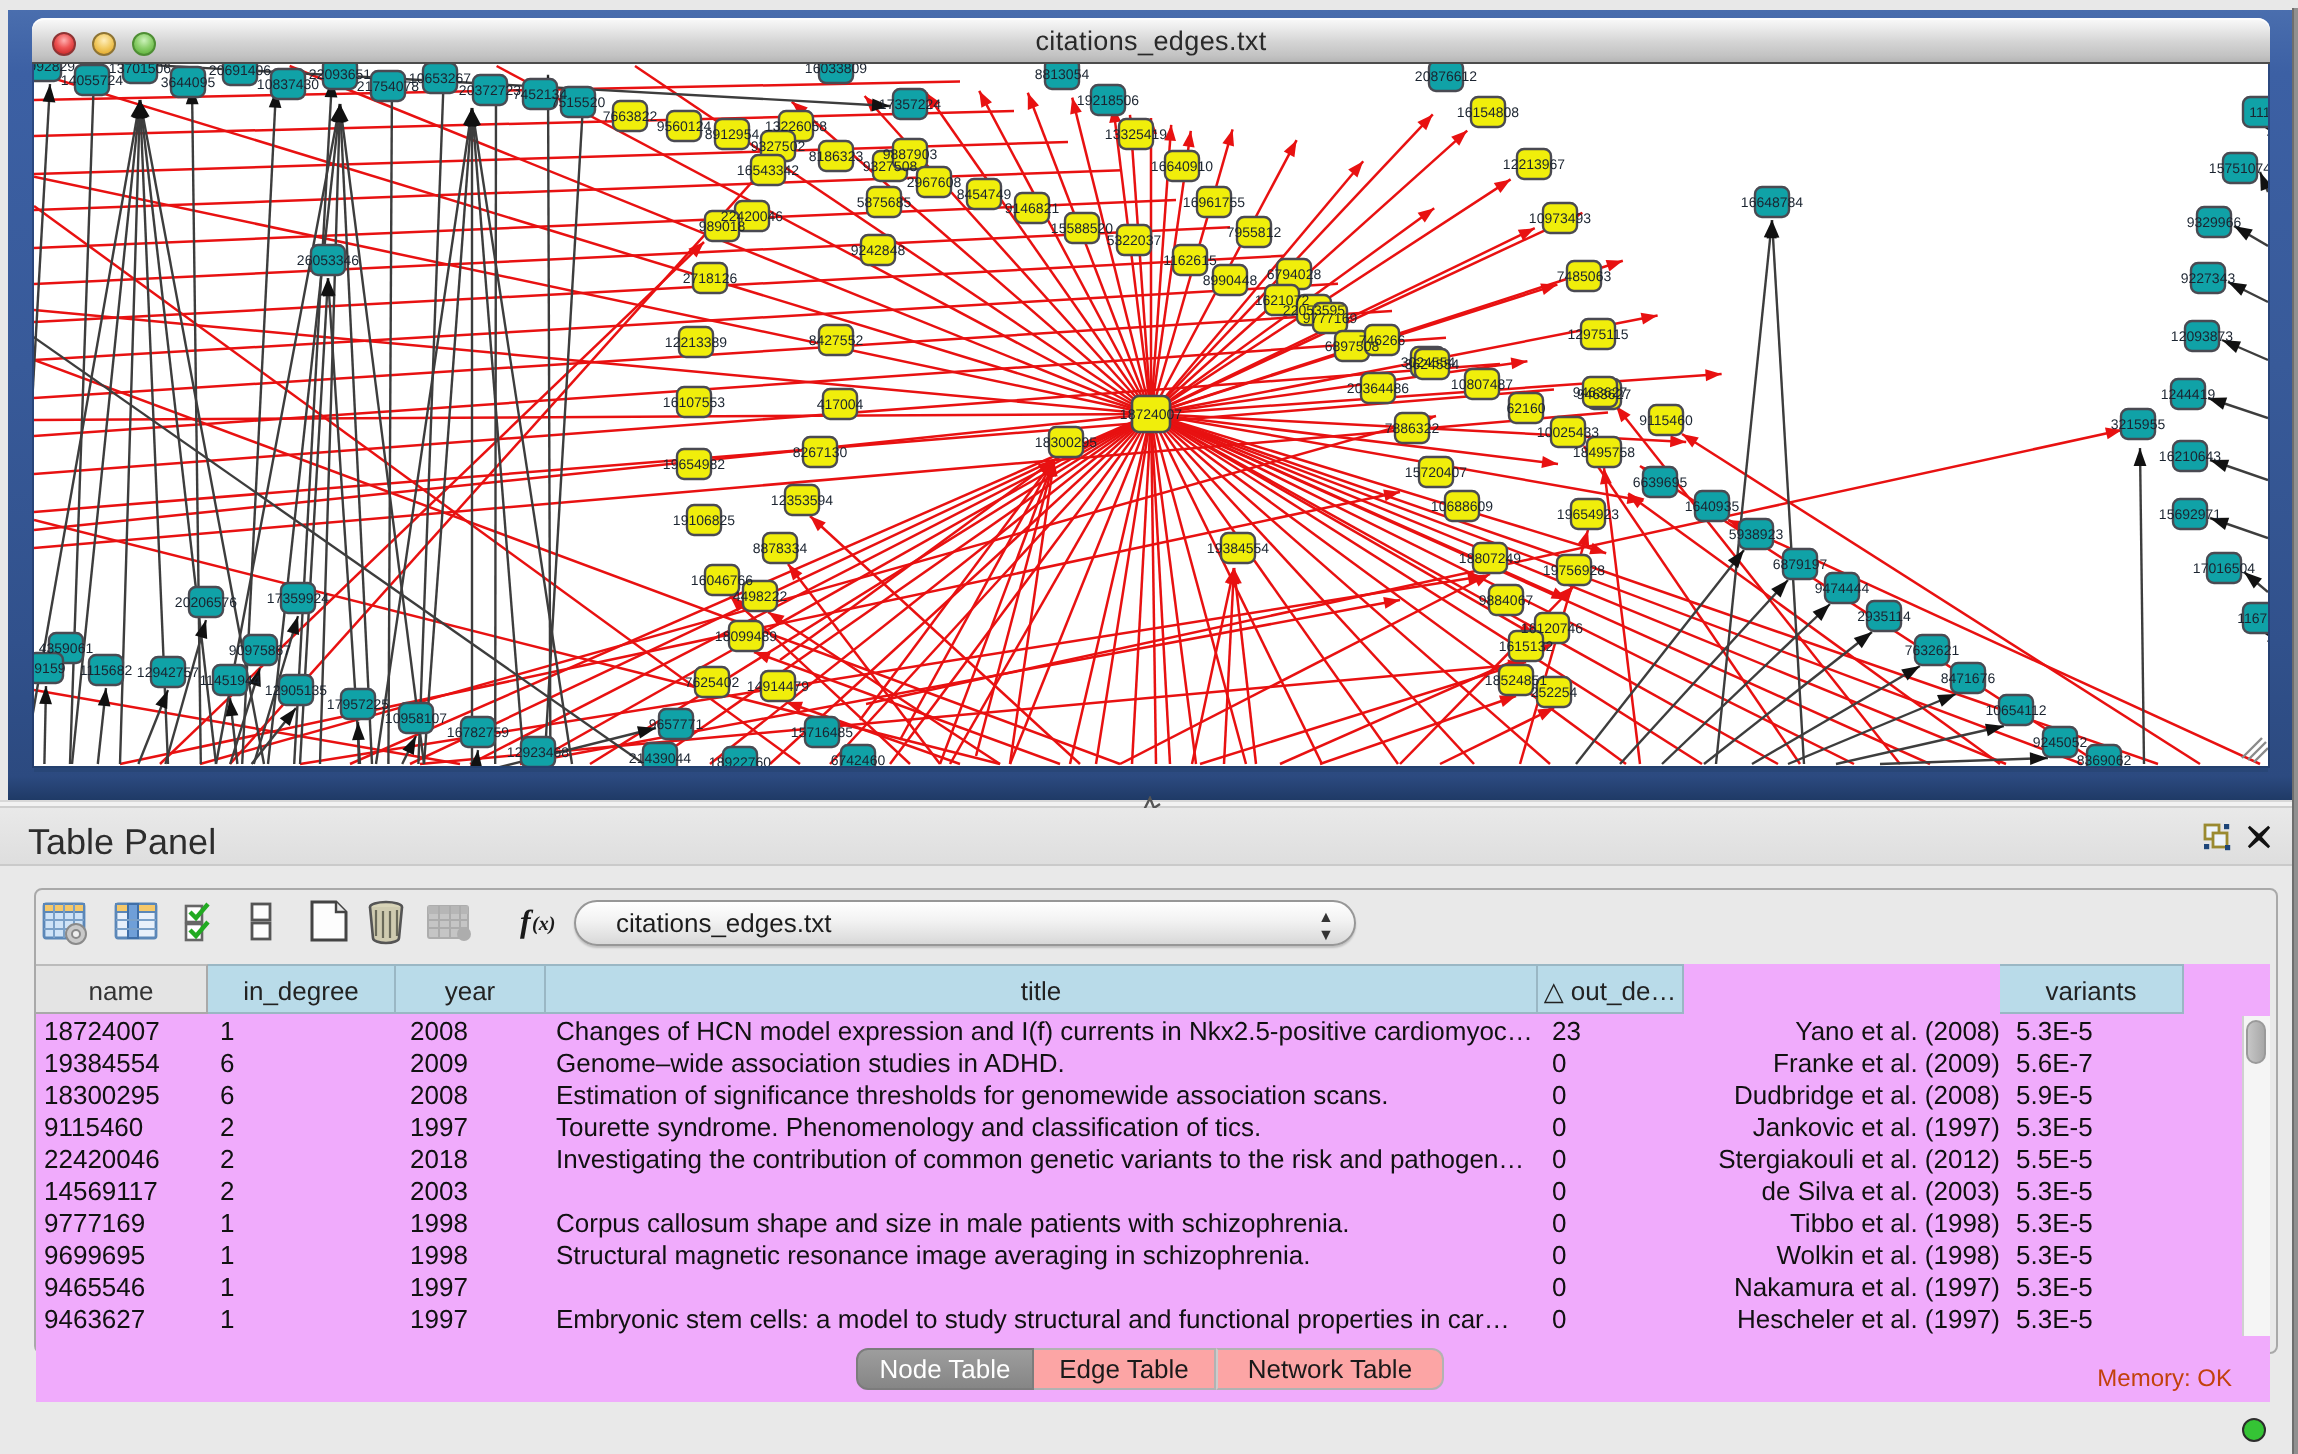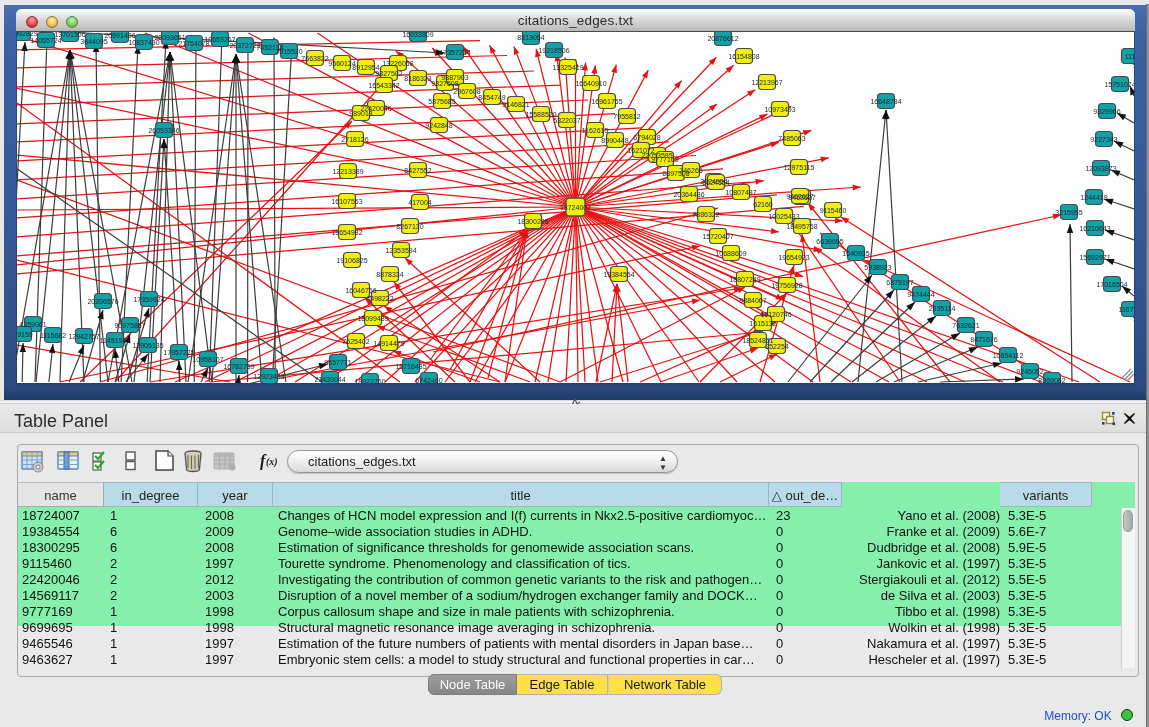--- a/index.html
+++ b/index.html
@@ -12,34 +12,34 @@
 .wtitle{position:absolute;left:16px;top:13px;width:1119px;text-align:center;font-size:13.5px;color:#2a2a2a;letter-spacing:.2px}
 .canvas{position:absolute;left:17px;top:32px;width:1117px;height:351px;background:#fff;outline:1px solid rgba(25,45,85,.45)}
 .cshadow{position:absolute;left:17px;top:383px;width:1117px;height:3px;background:#27446f;opacity:.55}
 .divider{position:absolute;left:0;top:400px;width:1146px;height:4px;background:#f2f2f2;border-top:1px solid #d8d8d8;border-bottom:1px solid #cfcfcf}
 .tp-bar{position:absolute;left:0;top:404px;width:1146px;height:29px;background:linear-gradient(180deg,#e9e9e9,#dedede);border-bottom:1px solid #cacaca}
 .tp-bar .t{position:absolute;left:14px;top:7px;font-size:18px;color:#2d2d2d}
 .panel{position:absolute;left:0;top:433px;width:1146px;height:294px;background:#e9e9e9}
 .container{position:absolute;left:17px;top:444px;width:1122px;height:233px;border:1px solid #a9a9a9;border-radius:4px}
 .dropdown{position:absolute;left:287px;top:450px;width:391px;height:23px;border-radius:12px;border:1px solid #979797;background:linear-gradient(180deg,#ffffff 0%,#f2f2f2 45%,#e2e2e2 80%,#d8d8d8 100%);box-shadow:0 1px 1px rgba(0,0,0,.18);font-size:13px;color:#1c1c1c;line-height:21px;padding-left:20px}
 .dd-a{position:absolute;left:656px;top:450px;width:14px;height:23px;font-size:8px;color:#333;text-align:center;line-height:9px;padding-top:4px}
-.table{position:absolute;left:18px;top:482px;width:1117px;height:144px;background:#86efac;font-size:13px;color:#111}
+.table{position:absolute;left:18px;top:482px;width:1117px;height:219px;background:#f0abfc;font-size:13px;color:#111}
 .th{position:absolute;top:0;height:25px;line-height:25px;text-align:center;background:#b9dbe9;border-right:1px solid #9ab7c4;border-top:1px solid #9ab7c4;border-bottom:1px solid #9ab7c4;font-size:13px;color:#222}
 .th.gray{background:#e4e4e4;border-right:1px solid #a9a9a9;border-top:1px solid #bbb;border-bottom:1px solid #a9a9a9;color:#333}
 .rows{position:absolute;left:0;top:26px;width:1104px}
 .tr{position:relative;height:16px;line-height:16px;white-space:nowrap}
 .tr div{position:absolute;top:0;height:16px;overflow:hidden}
 .c0{left:4px;width:84px}.c1{left:92px;width:86px}.c2{left:187px;width:66px}.c3{left:260px;width:489px}
 .c4{left:758px;width:64px}.c5{left:824px;width:158px;text-align:right}.c6{left:990px;width:82px}
 .sb-track{position:absolute;left:1121px;top:508px;width:14px;height:160px;background:#f5f5f5;border-left:1px solid #d0d0d0}
 .sb-thumb{position:absolute;left:1123px;top:510px;width:10px;height:22px;border-radius:5px;background:linear-gradient(90deg,#c6c6c6,#a8a8a8);border:1px solid #9a9a9a}
 .tabs{position:absolute;top:674px;left:428px;height:21px;font-size:13px}
-.tab{position:absolute;top:0;height:21px;line-height:20px;text-align:center;background:#fde047;border:1px solid #b2b2b2;color:#1a1a1a}
+.tab{position:absolute;top:0;height:21px;line-height:20px;text-align:center;background:#fca5a5;border:1px solid #b2b2b2;color:#1a1a1a}
 .tab.sel{background:linear-gradient(180deg,#9d9d9d,#868686);color:#fff;border-color:#7c7c7c}
-.mem{position:absolute;top:709px;left:1040px;width:76px;text-align:center;font-size:12px;color:#1d4ed8}
+.mem{position:absolute;top:682px;left:1040px;width:76px;text-align:right;font-size:12px;color:#c2410c}
 .dot{position:absolute;top:709px;left:1121px;width:12px;height:12px;border-radius:50%;background:#35c435;border:1.5px solid #2d2d2d}
 </style></head><body>
 <div class="blue"></div>
 <div class="rstrip"></div>
 <div class="canvas"></div>
 <svg width="1117" height="351" viewBox="17 32 1117 351" style="position:absolute;left:17px;top:32px">
 <g stroke="#e81111" stroke-width="1.25">
 <line x1="17.0" y1="50.0" x2="480.0" y2="40.7"></line>
 <line x1="17.0" y1="68.0" x2="507.0" y2="55.5"></line>
 <line x1="17.0" y1="87.0" x2="534.0" y2="71.0"></line>
@@ -749,31 +749,30 @@
         <div class="c1">2</div>
         <div class="c2">1997</div>
         <div class="c3">Tourette syndrome. Phenomenology and classification of tics.</div>
         <div class="c4">0</div>
         <div class="c5">Jankovic et al. (1997)</div>
         <div class="c6">5.3E-5</div>
       </div>
 <div class="tr">
         <div class="c0">22420046</div>
         <div class="c1">2</div>
-        <div class="c2">2012</div>
+        <div class="c2">2018</div>
         <div class="c3">Investigating the contribution of common genetic variants to the risk and pathogen…</div>
         <div class="c4">0</div>
         <div class="c5">Stergiakouli et al. (2012)</div>
         <div class="c6">5.5E-5</div>
       </div>
 <div class="tr">
         <div class="c0">14569117</div>
         <div class="c1">2</div>
         <div class="c2">2003</div>
-        <div class="c3">Disruption of a novel member of a sodium/hydrogen exchanger family and DOCK…</div>
         <div class="c4">0</div>
         <div class="c5">de Silva et al. (2003)</div>
         <div class="c6">5.3E-5</div>
       </div>
 <div class="tr">
         <div class="c0">9777169</div>
         <div class="c1">1</div>
         <div class="c2">1998</div>
         <div class="c3">Corpus callosum shape and size in male patients with schizophrenia.</div>
         <div class="c4">0</div>
@@ -786,21 +785,20 @@
         <div class="c2">1998</div>
         <div class="c3">Structural magnetic resonance image averaging in schizophrenia.</div>
         <div class="c4">0</div>
         <div class="c5">Wolkin et al. (1998)</div>
         <div class="c6">5.3E-5</div>
       </div>
 <div class="tr">
         <div class="c0">9465546</div>
         <div class="c1">1</div>
         <div class="c2">1997</div>
-        <div class="c3">Estimation of the future numbers of patients with mental disorders in Japan base…</div>
         <div class="c4">0</div>
         <div class="c5">Nakamura et al. (1997)</div>
         <div class="c6">5.3E-5</div>
       </div>
 <div class="tr">
         <div class="c0">9463627</div>
         <div class="c1">1</div>
         <div class="c2">1997</div>
         <div class="c3">Embryonic stem cells: a model to study structural and functional properties in car…</div>
         <div class="c4">0</div>

